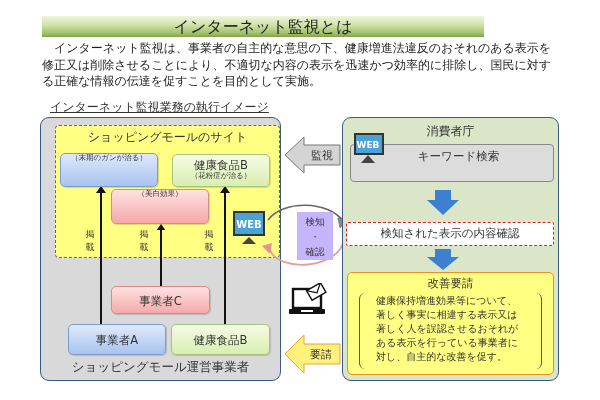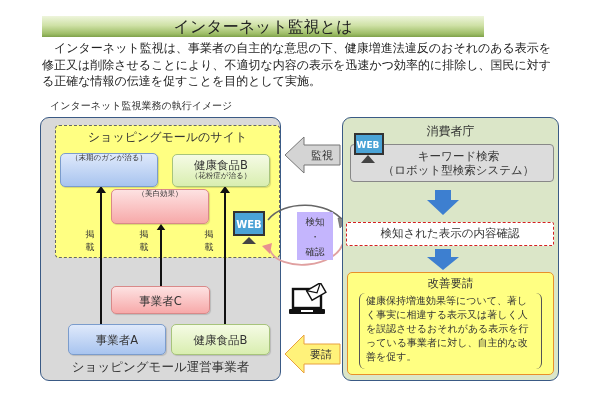--- a/index.html
+++ b/index.html
@@ -9,21 +9,21 @@
 
   .title-bar {
     left: 42px; top: 16px; width: 442px; height: 21px;
     background: linear-gradient(to bottom, #eef5dc 0%, #cfe1a6 45%, #9dbd66 85%, #7fa14a 100%);
     text-align: center; font-size: 16px; line-height: 21px; color: #222;
   }
   .intro {
     left: 42px; top: 40px; width: 520px; font-size: 12px; line-height: 16.5px; color: #222;
   }
   .intro p { text-indent: 1em; }
-  .caption { left: 50px; top: 99px; font-size: 10px; color: #333; }
+  .caption { left: 50px; top: 99px; font-size: 12px; color: #333; text-decoration: underline; }
 
   .mall-frame {
     left: 40px; top: 117px; width: 241px; height: 264px;
     background: #d9d9d9; border: 1.5px solid #3a5a85; border-radius: 9px;
   }
   .site-box {
     left: 55px; top: 125px; width: 225px; height: 133px;
     background: #ffff82; border: 1.2px dashed #666; border-radius: 4px;
   }
   .site-title { left: 55px; top: 129px; width: 225px; text-align: center; font-size: 12px; color: #333; }
@@ -66,21 +66,21 @@
     background: #ffffff; border: 1.5px dashed #d42020; border-radius: 2px;
     text-align: center; font-size: 11.5px; line-height: 21px; color: #333;
   }
   .kaizen-box {
     left: 347px; top: 272px; width: 207px; height: 103px;
     background: #ffff82; border: 1.5px solid #e8902a; border-radius: 5px;
   }
   .kaizen-title { left: 347px; top: 276px; width: 207px; text-align: center; font-size: 11.5px; color: #333; }
   .kaizen-text {
     left: 359px; top: 293px; width: 183px; height: 76px;
-    font-size: 10px; line-height: 14px; color: #333; padding: 1px 6px;
+    font-size: 10px; line-height: 14px; color: #333; padding: 1px 16px;
     border-left: 1px solid #555; border-right: 1px solid #555; border-radius: 6px;
   }
 
   .kenchi-box {
     left: 297px; top: 212px; width: 36px; height: 48px; background: #c4b5fd;
     text-align: center; font-size: 9.5px; color: #333; line-height: 15px; padding-top: 2px;
   }
 </style>
 </head>
 <body>
@@ -168,21 +168,20 @@
 
 <svg class="abs" style="left:284px; top:334px; width:58px; height:40px;">
   <polygon points="1,20 20,1 20,10 56,10 56,30 20,30 20,39" fill="#fff27a" stroke="#e8a040" stroke-width="1"></polygon>
   <text x="37" y="24" text-anchor="middle" font-size="11" fill="#333" font-family="DejaVu Sans, sans-serif">要請</text>
 </svg>
 
 <div class="abs agency-frame"></div>
 <div class="abs agency-title">消費者庁</div>
 <div class="abs keyword-box">
   <div>キーワード検索</div>
-  <div>（ロボット型検索システム）</div>
 </div>
 <svg class="abs" style="left:353px; top:132px; width:32px; height:34px;">
   <rect x="1" y="1" width="30" height="22" fill="#333"></rect>
   <rect x="3" y="3" width="26" height="18" fill="#4aa3d6"></rect>
   <text x="15" y="16" text-anchor="middle" font-size="9" font-weight="bold" fill="#fff" font-family="DejaVu Sans, sans-serif">WEB</text>
   <polygon points="15,23 8,31 22,31" fill="#444"></polygon>
 </svg>
 
 <svg class="abs" style="left:426px; top:190px; width:34px; height:26px;">
   <polygon points="9,0 25,0 25,10 33,10 17,25 1,10 9,10" fill="#3d7fd0"></polygon>

